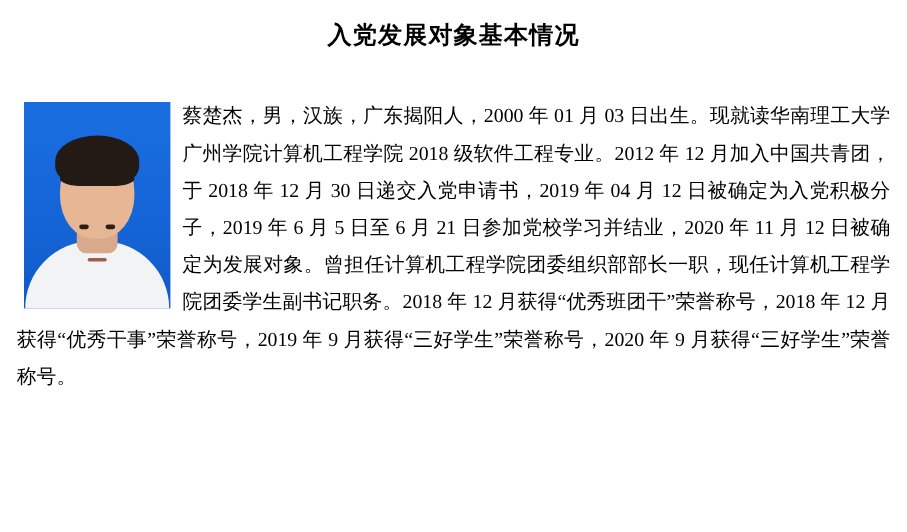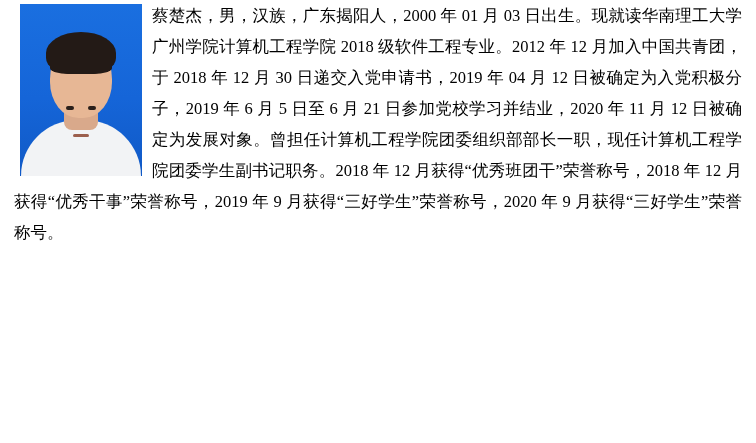--- a/index.html
+++ b/index.html
@@ -113,28 +113,30 @@
     background: #9c5f4d;
     border-radius: 3px;
   }
   .para {
     font-size: 16.5px;
     line-height: 31px;
     text-align: justify;
     text-justify: inter-ideograph;
     text-indent: 0;
     color: #000;
+    margin-top: 28px;
   }
   .clear { clear: both; }
 </style>
 </head>
 <body>
 
 <div class="page">
 
+  <div class="doc-title">入党发展对象基本情况</div>
 
   <div class="body-block">
 
     <div class="photo">
       <div class="shoulders"></div>
       <div class="neck"></div>
       <div class="head">
         <div class="eye l"></div>
         <div class="eye r"></div>
         <div class="mouth"></div>

